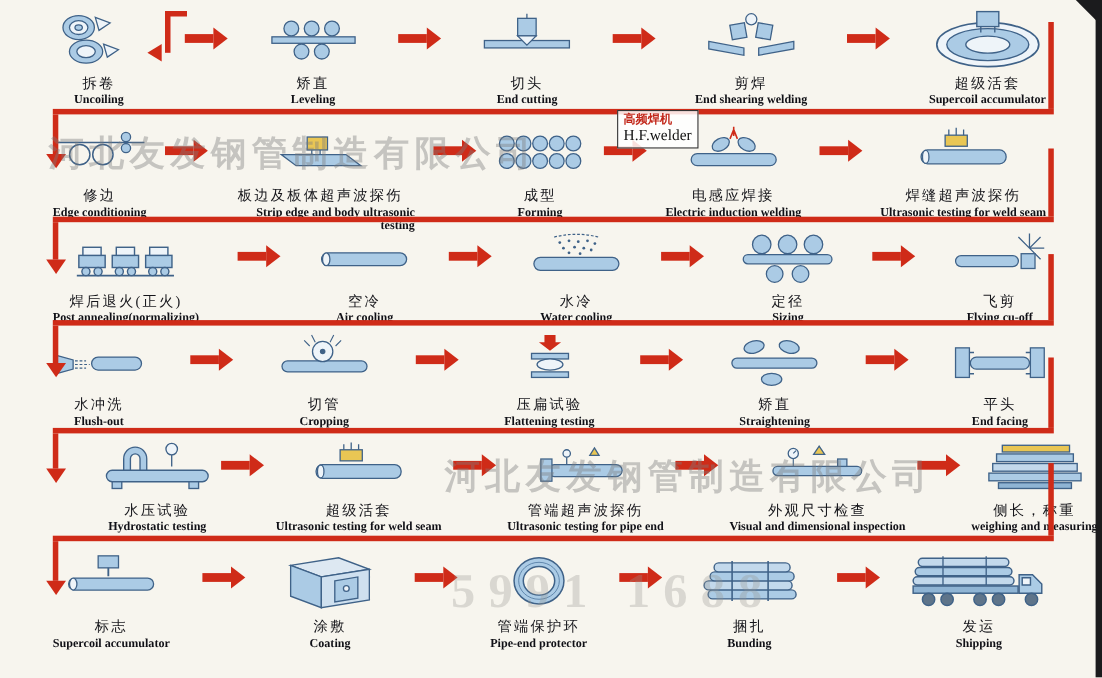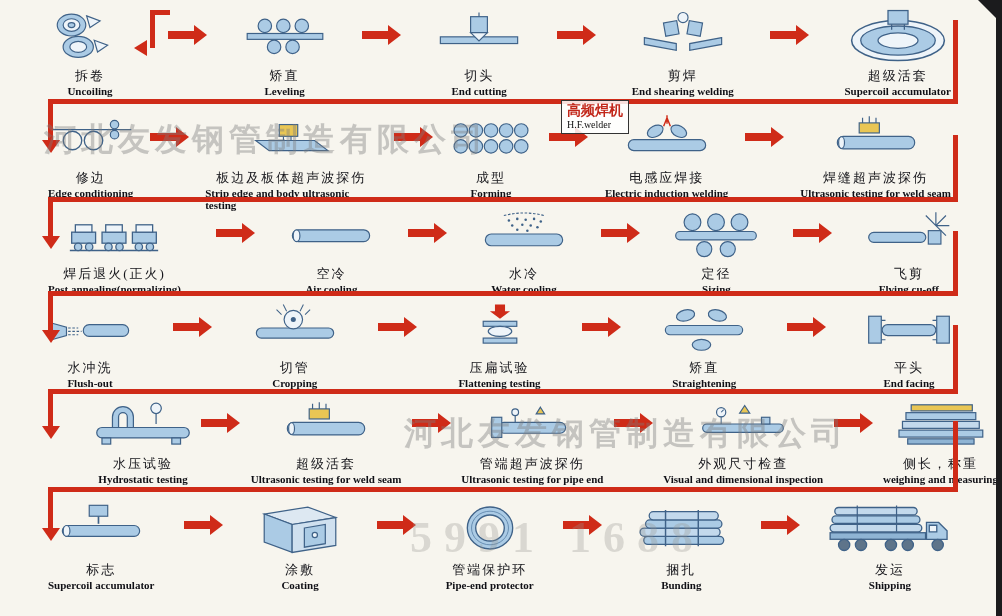--- a/index.html
+++ b/index.html
@@ -11,37 +11,37 @@
   }
   
   .prow { position:absolute; left:48px; width:903px; display:flex; justify-content:space-between; }
   .row1 { top:6px; } .row2 { top:108px; } .row3 { top:204px; }
   .row4 { top:298px; } .row5 { top:394px;margin-left:47px; } .row6 { top:496px; }
   .station { position:relative; display:flex; flex-direction:column; align-items:center; }
   .icon { height:58px; display:flex; align-items:flex-end; justify-content:center; }
   .row6 .icon { height:62px; }
   .icon svg { display:block; }
   .zh { font-size:13px; color:#15151a; letter-spacing:2px; margin-top:3px; white-space:nowrap; }
-  .en { font-size:11px; font-weight:bold; color:#101016; text-align:left; line-height:1.12; max-width:172px; }
+  .en { font-size:11px; font-weight:bold; color:#101016; text-align:right; line-height:1.12; max-width:172px; }
   
   .arrowwrap { height:58px; display:flex; align-items:center; flex:0 0 auto; }
   .arrow { position:relative; width:26px; height:8px; background:#cf2b18; margin-right:13px; }
   .arrow::after { content:""; position:absolute; left:100%; top:50%; transform:translateY(-50%);
     border-left:13px solid #cf2b18; border-top:10px solid transparent; border-bottom:10px solid transparent; }
   
   .vline,.hline { position:absolute; background:#cf2b18; }
   .larrowhead { position:absolute; width:0; height:0;
     border-left:9px solid transparent; border-right:9px solid transparent; border-top:13px solid #cf2b18; }
   .leftpoint { position:absolute; width:0; height:0;
     border-top:8px solid transparent; border-bottom:8px solid transparent; border-right:13px solid #cf2b18; }
   
   .hfbox { position:absolute; left:-44px; top:-8px; border:1.5px solid #333; background:rgba(255,255,255,.85);
     padding:2px 5px; line-height:1.15; z-index:5; white-space:nowrap; }
-  .hfzh { font-size:14px; color:#c2271a; font-weight:bold; }
-  .hfen { font-size:10px; color:#111; }
+  .hfzh { font-size:11px; color:#c2271a; font-weight:bold; }
+  .hfen { font-size:14px; color:#111; }
   
   .wm { position:absolute; color:#7d7d7d; opacity:.40; letter-spacing:5px; font-weight:bold;
     white-space:nowrap; pointer-events:none; }
   .wm1 { left:44px; top:118px; font-size:32px; }
   .wm2 { left:404px; top:412px; font-size:32px; }
   .wm3 { left:410px; top:512px; font-size:44px; letter-spacing:12px; opacity:.30; color:#96958f;text-align:right; }
   
   .scan-edge { position:absolute; right:0; top:0; width:6px; height:616px; background:#1b1b1d; }
   .scan-corner { position:absolute; right:0; top:0; width:0; height:0;
     border-top:24px solid #1b1b1d; border-left:24px solid transparent; }

